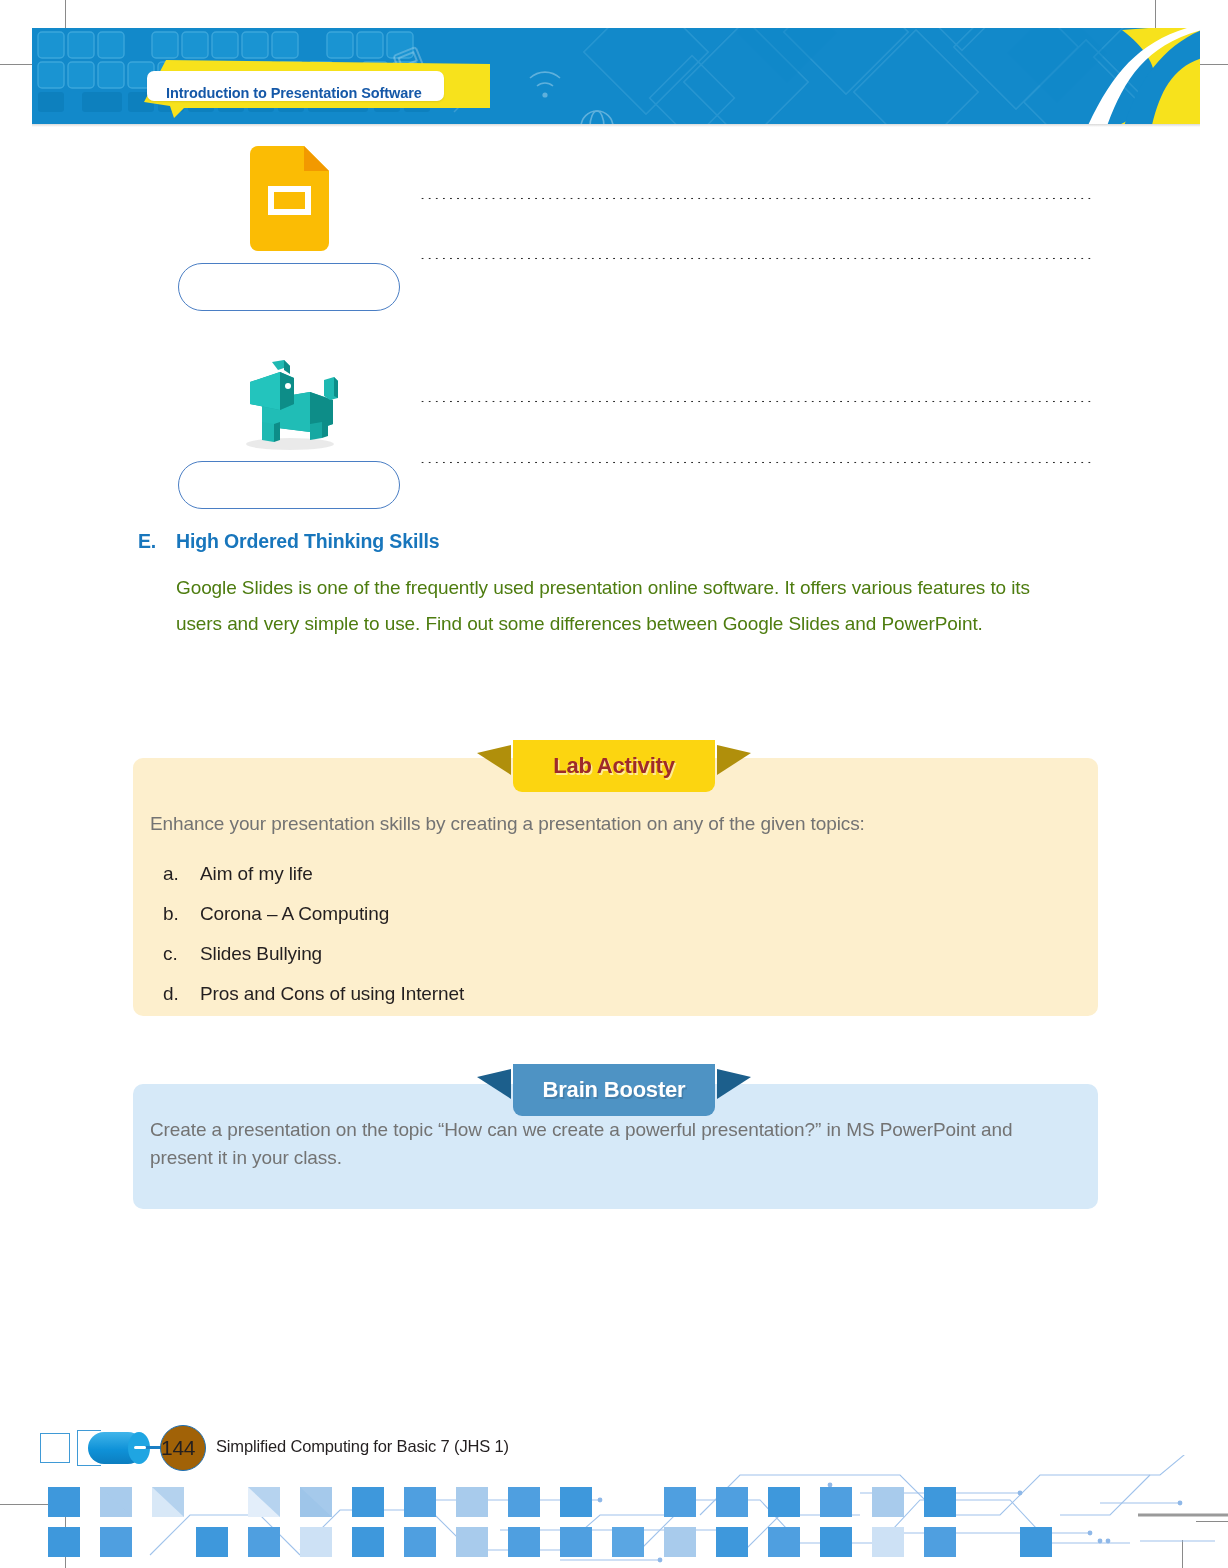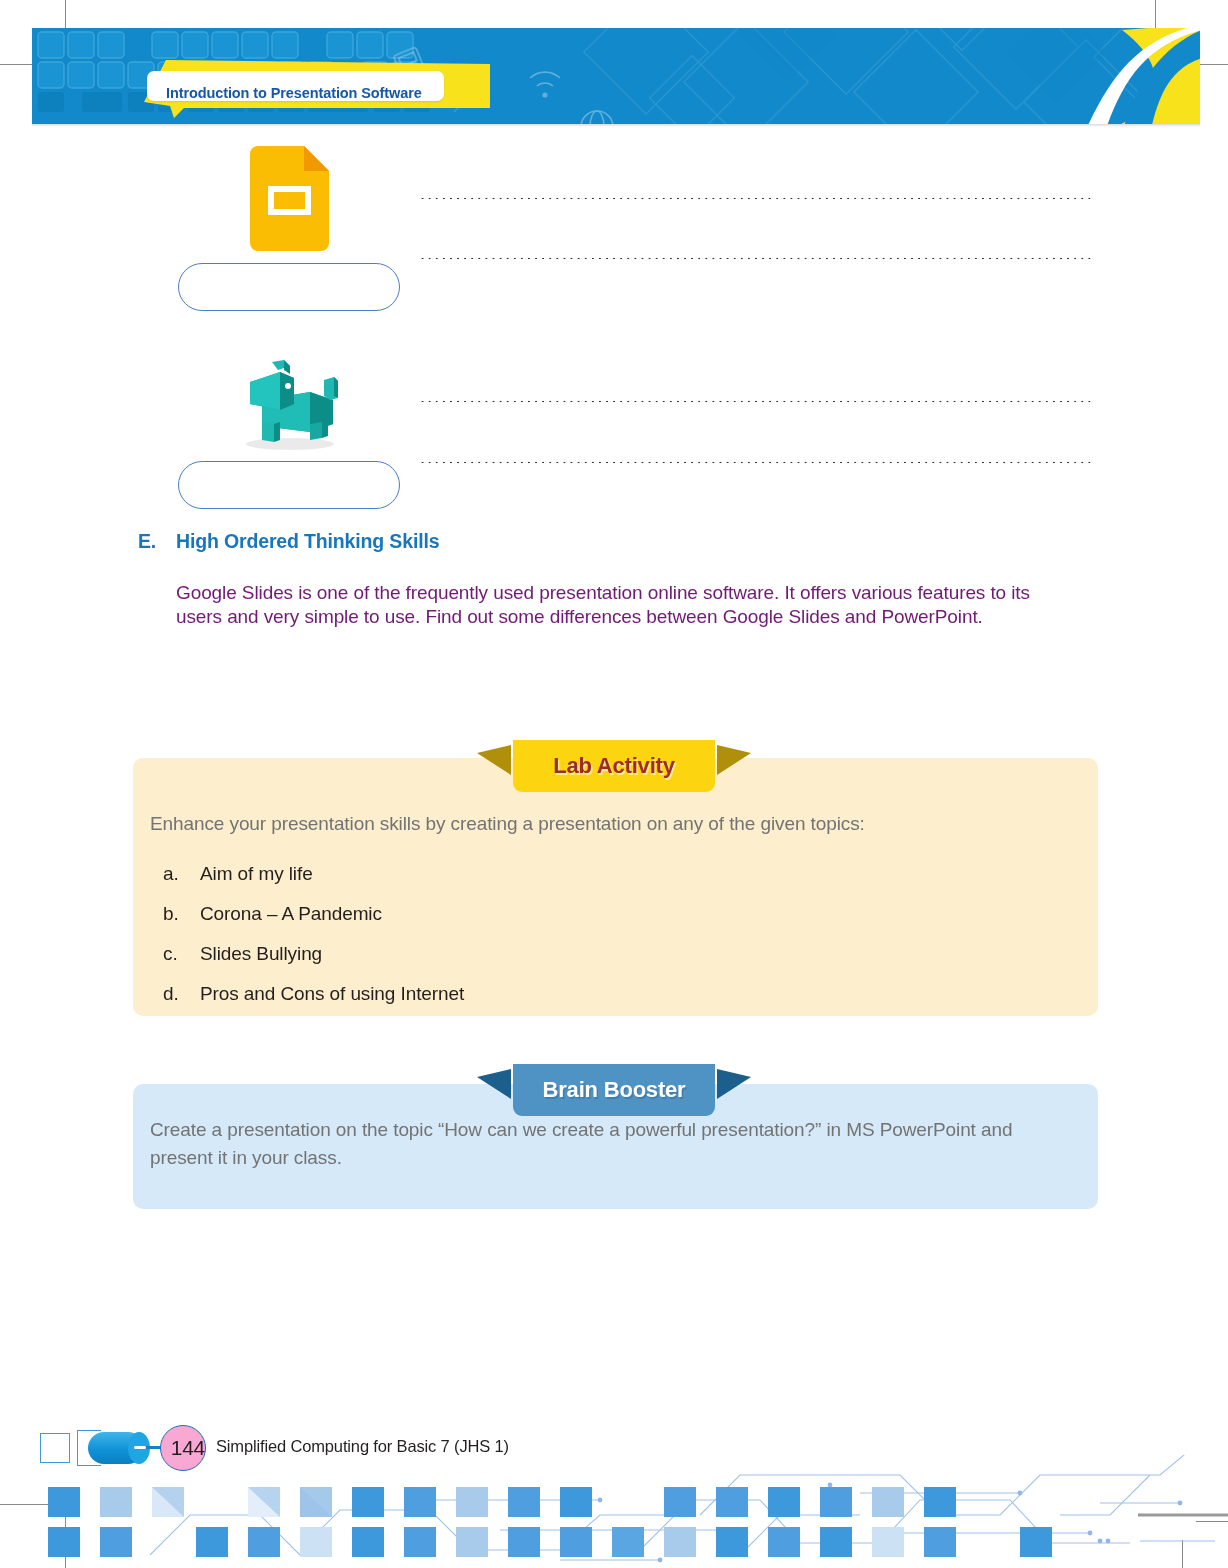--- a/index.html
+++ b/index.html
@@ -158,25 +158,25 @@
     display: flex;
     gap: 16px;
     color: #1876bc;
     font-size: 19.5px;
     font-weight: bold;
     letter-spacing: -0.15px;
   }
   .sect-e-letter { width: 22px; }
   .sect-e-body {
     margin-left: 38px;
-    margin-top: 28px;
+    margin-top: 17px;
     width: 900px;
     font-size: 19px;
-    line-height: 24px;
-    color: #701a75;
+    line-height: 36px;
+    color: #4d7c0f;
     letter-spacing: -0.1px;
   }
 
   
   .panel {
     position: absolute;
     left: 133px;
     width: 965px;
     border-radius: 10px;
     box-sizing: border-box;
@@ -331,24 +331,24 @@
     background: #1b7fc4;
   }
   .page-circle {
     position: absolute;
     left: 160px;
     top: 1425px;
     width: 46px;
     height: 46px;
     border-radius: 50%;
     border: 1.8px solid #1b6fb5;
-    background: #f9a8d4;
+    background: #a16207;
     display: flex;
     align-items: center;
-    justify-content: flex-end;
+    justify-content: flex-start;
     box-sizing: border-box;
   }
   .page-circle span {
     font-size: 21px;
     color: #231f20;
     letter-spacing: -0.3px;
   }
   .footer-title {
     position: absolute;
     left: 216px;
@@ -529,21 +529,21 @@
 
 <div class="panel lab">
   <div class="panel-intro">Enhance your presentation skills by creating a presentation on any of the given topics:</div>
   <div class="lab-list">
     <div class="lab-item">
       <div class="lab-marker">a.</div>
       <div>Aim of my life</div>
     </div>
     <div class="lab-item">
       <div class="lab-marker">b.</div>
-      <div>Corona – A Pandemic</div>
+      <div>Corona – A Computing</div>
     </div>
     <div class="lab-item">
       <div class="lab-marker">c.</div>
       <div>Slides Bullying</div>
     </div>
     <div class="lab-item">
       <div class="lab-marker">d.</div>
       <div>Pros and Cons of using Internet</div>
     </div>
   </div>

